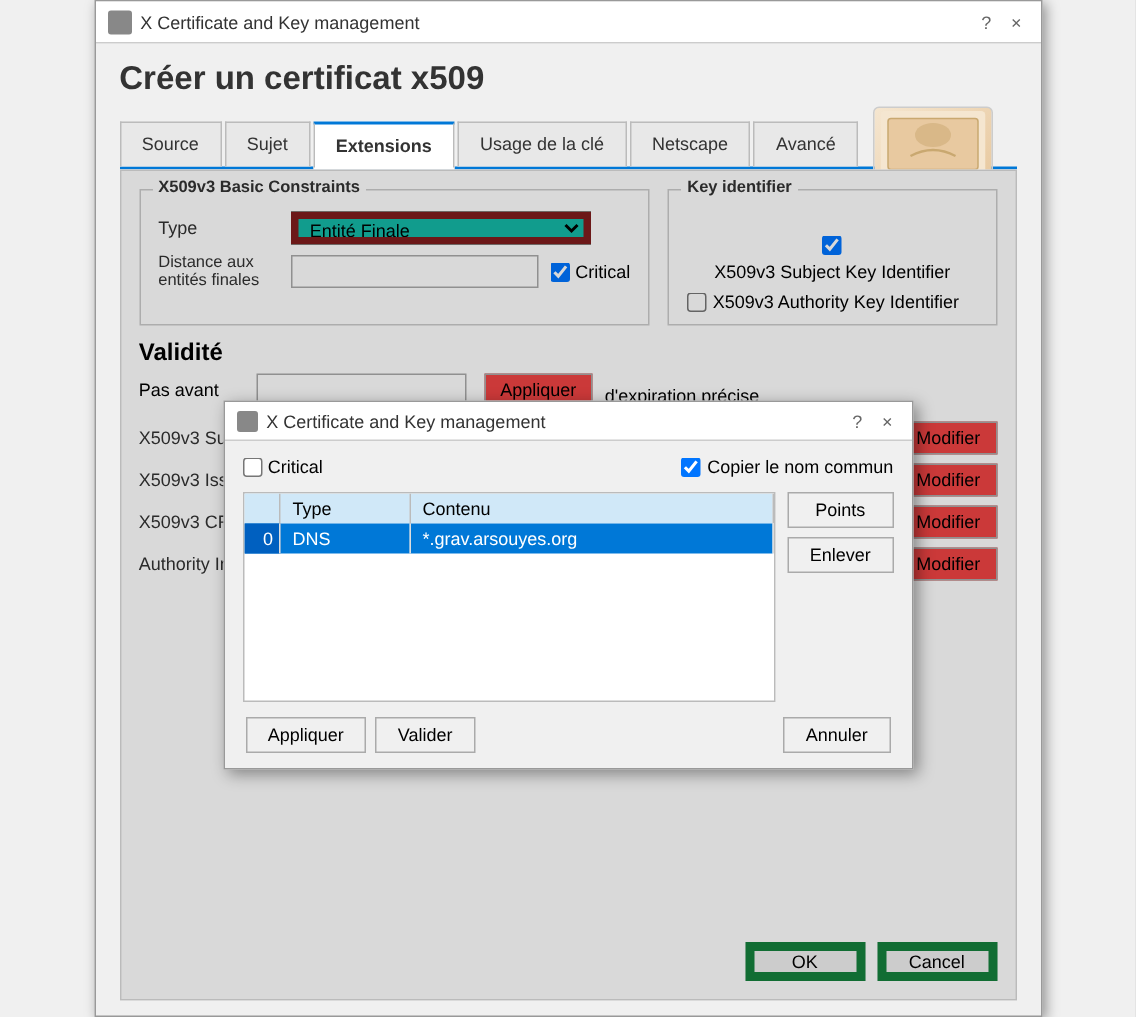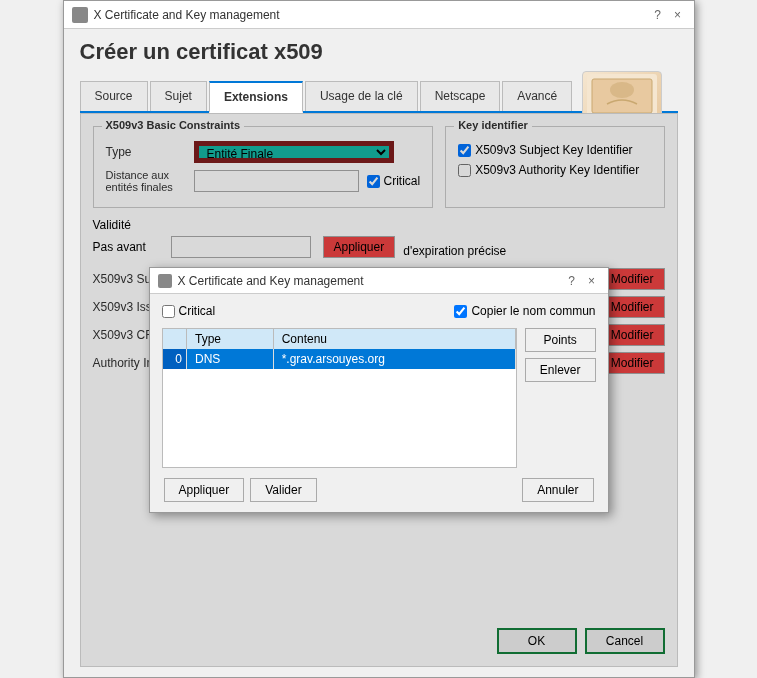--- a/index.html
+++ b/index.html
@@ -225,21 +225,21 @@
     .bottom-bar {
       display: flex;
       justify-content: flex-end;
       gap: 8px;
       padding: 8px 0 4px 0;
       background: #f0f0f0;
     }
     .btn-ok, .btn-cancel {
       width: 80px;
       height: 26px;
-      border: 2px solid #15803d;
+      border: 6px solid #15803d;
       font-size: 12px;
       cursor: pointer;
       background: #f0f0f0;
     }
     
     .overlay {
       position: absolute;
       top: 0; left: 0; right: 0; bottom: 0;
       background: rgba(0,0,0,0.15);
       z-index: 10;
@@ -432,35 +432,35 @@
             <input type="text" class="form-input" value="" style="">
             <div class="checkbox-row">
               <input type="checkbox" id="critical1" checked="" style="">
               <label for="critical1">Critical</label>
             </div>
           </div>
         </div>
 
         <div class="key-identifier-section" style="flex:1; position:relative; padding: 8px 12px; border: 1px solid #ccc; margin-bottom:10px;">
           <span class="section-label">Key identifier</span>
-          <div class="checkbox-row" style="margin-top:8px; margin-bottom:6px;">
+          <div class="checkbox-row" style="margin-top:22px; margin-bottom:6px;flex-direction:column;">
             <input type="checkbox" id="ski" checked="" style="">
             <label for="ski">X509v3 Subject Key Identifier</label>
           </div>
           <div class="checkbox-row">
             <input type="checkbox" id="aki" style="">
             <label for="aki">X509v3 Authority Key Identifier</label>
           </div>
         </div>
       </div>
 
       <div class="validity-section" style="margin-bottom: 6px;">
         <div style="display:flex; gap:12px;">
           <div style="flex:0 0 auto;">
-            <div style="font-weight:normal; font-size:12px; margin-bottom:4px;">Validité</div>
+            <div style="font-weight:bold; font-size:16px; margin-bottom:4px;">Validité</div>
             <div class="validity-row">
               <span class="validity-field-label">Pas avant</span>
               <input type="text" style="width: 140px; height: 22px; border: 1px solid rgb(170, 170, 170); font-size: 12px;">
             </div>
           </div>
           <div style="display:flex; align-items:flex-end; gap:8px; padding-bottom:4px;">
             <button class="modifier-btn">Appliquer</button>
             <span style="font-size:12px;">d'expiration précise</span>
           </div>
         </div>

